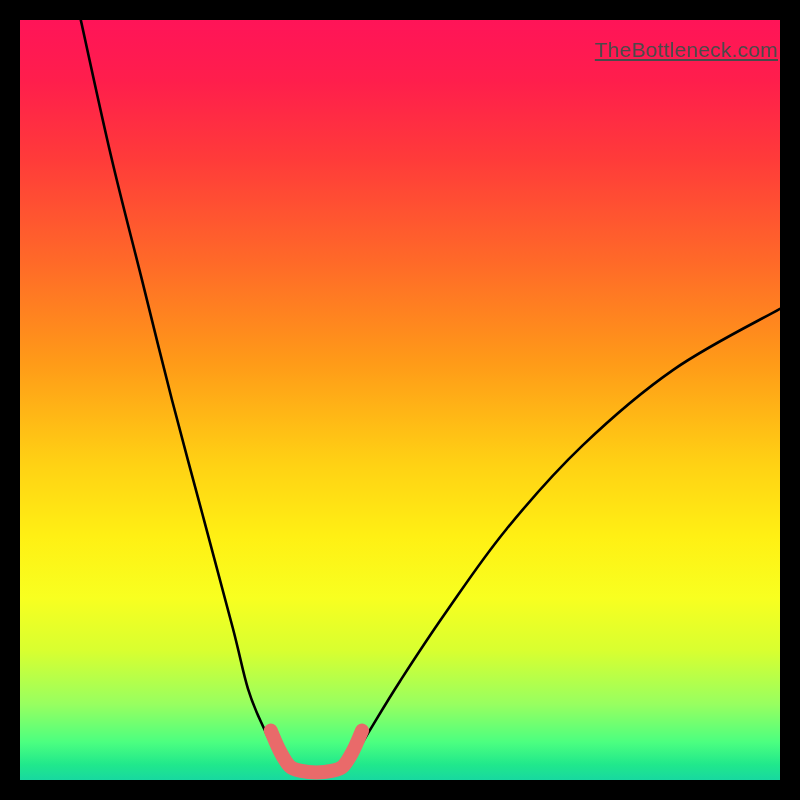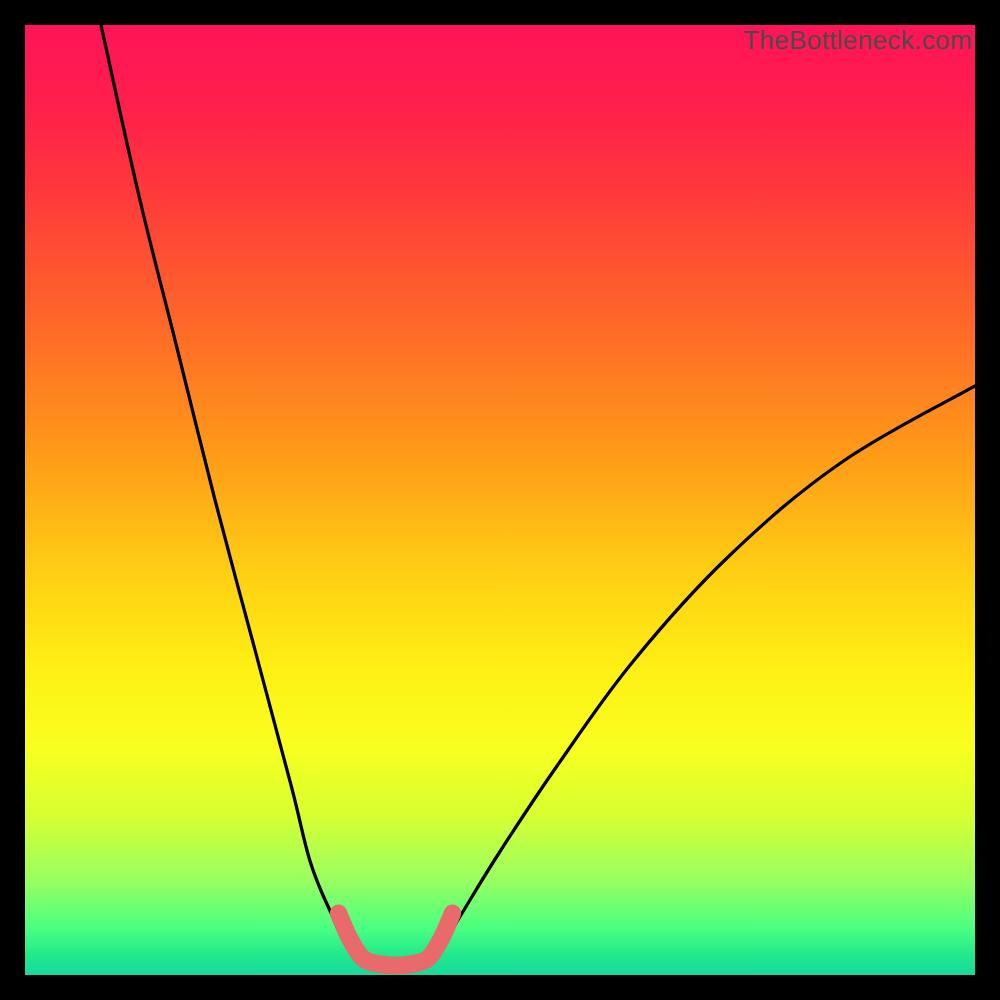--- a/index.html
+++ b/index.html
@@ -38,27 +38,28 @@
       #f8ff20 76%,
       #d8ff30 83%,
       #98ff60 90%,
       #4cff80 95%,
       #20e88c 98%,
       #18d8a0 100%
     );
   }
   .watermark {
     position: absolute;
-    top: 1px;
+    top: 18px;
     right: 2px;
     color: #4a4a4a;
     font-size: 21px;
     font-weight: 500;
     letter-spacing: 0.2px;
     user-select: none;
+    text-decoration: underline;
   }
   svg.curves {
     position: absolute;
     left: 0;
     top: 0;
     width: 760px;
     height: 760px;
   }
 </style>
 </head>

